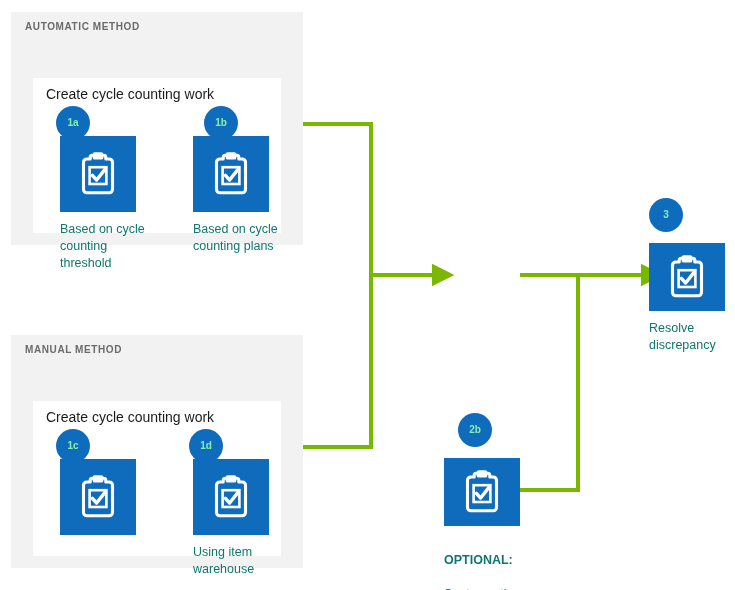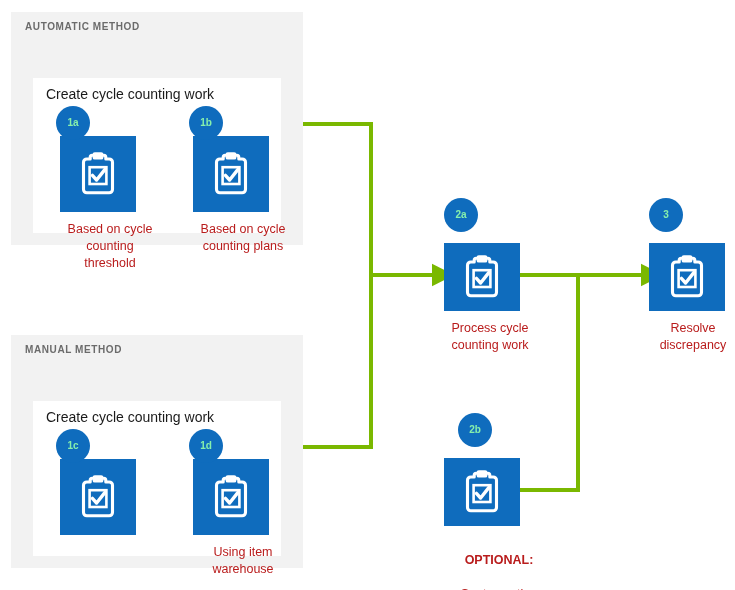--- a/index.html
+++ b/index.html
@@ -79,23 +79,22 @@
     display: flex;
     align-items: center;
     justify-content: center;
     z-index: 2;
   }
   .tile svg { display: block; }
   .caption {
     position: absolute;
     font-size: 12.5px;
     line-height: 1.35;
-    color: #b91c1c;
+    color: #0f766e;
     white-space: pre-line;
-    text-align: center;
   }
   .caption .optional-word {
     font-weight: bold;
   }
 
   
   #connectors {
     position: absolute;
     left: 0;
     top: 0;
@@ -142,21 +141,21 @@
               <rect x="14.6" y="1.2" width="10.8" height="7.4" rx="2.2" fill="#ffffff"></rect>
               <rect x="11.6" y="16.2" width="16.8" height="16.8" fill="none" stroke="#ffffff" stroke-width="2.6"></rect>
               <path d="M14.4 24.4l4.2 4.6 8.2-10.4" fill="none" stroke="#ffffff" stroke-width="3.4" stroke-linecap="round" stroke-linejoin="round"></path>
             </svg>
           </span>
         </div>
         <div class="caption" style="left:27px; top:143px; width:100px;">Based on cycle counting threshold</div>
       </div>
 
       <div class="node" style="left:133px; top:0px; width:130px; height:190px;">
-        <div class="badge" style="left:23px; top:28px;text-align:right;">1b</div>
+        <div class="badge" style="left:38px; top:28px;text-align:right;">1b</div>
         <div class="tile" style="left:27px; top:58px; width:76px; height:76px;">
           <span>
             <svg width="40" height="46" viewBox="0 0 40 46" aria-hidden="true">
               <path d="M14.2 4.2h11.6a2 2 0 0 1 2 2V8h3.4A3.3 3.3 0 0 1 34.5 11.3v27.2A3.3 3.3 0 0 1 31.2 41.8H8.8A3.3 3.3 0 0 1 5.5 38.5V11.3A3.3 3.3 0 0 1 8.8 8h3.4V6.2a2 2 0 0 1 2-2z" fill="none" stroke="#ffffff" stroke-width="3.1" stroke-linejoin="round"></path>
               <rect x="14.6" y="1.2" width="10.8" height="7.4" rx="2.2" fill="#ffffff"></rect>
               <rect x="11.6" y="16.2" width="16.8" height="16.8" fill="none" stroke="#ffffff" stroke-width="2.6"></rect>
               <path d="M14.4 24.4l4.2 4.6 8.2-10.4" fill="none" stroke="#ffffff" stroke-width="3.4" stroke-linecap="round" stroke-linejoin="round"></path>
             </svg>
           </span>
         </div>
@@ -194,34 +193,20 @@
               <rect x="11.6" y="16.2" width="16.8" height="16.8" fill="none" stroke="#ffffff" stroke-width="2.6"></rect>
               <path d="M14.4 24.4l4.2 4.6 8.2-10.4" fill="none" stroke="#ffffff" stroke-width="3.4" stroke-linecap="round" stroke-linejoin="round"></path>
             </svg>
           </span>
         </div>
         <div class="caption" style="left:27px; top:143px; width:100px;">Using item warehouse</div>
       </div>
     </div>
   </div>
 
-  <div class="node" style="left:440px; top:198px; width:120px; height:160px;">
-    <div class="badge" style="left:4px; top:0px;">2a</div>
-    <div class="tile" style="left:4px; top:45px; width:76px; height:68px;">
-      <span>
-        <svg width="40" height="46" viewBox="0 0 40 46" aria-hidden="true">
-          <path d="M14.2 4.2h11.6a2 2 0 0 1 2 2V8h3.4A3.3 3.3 0 0 1 34.5 11.3v27.2A3.3 3.3 0 0 1 31.2 41.8H8.8A3.3 3.3 0 0 1 5.5 38.5V11.3A3.3 3.3 0 0 1 8.8 8h3.4V6.2a2 2 0 0 1 2-2z" fill="none" stroke="#ffffff" stroke-width="3.1" stroke-linejoin="round"></path>
-          <rect x="14.6" y="1.2" width="10.8" height="7.4" rx="2.2" fill="#ffffff"></rect>
-          <rect x="11.6" y="16.2" width="16.8" height="16.8" fill="none" stroke="#ffffff" stroke-width="2.6"></rect>
-          <path d="M14.4 24.4l4.2 4.6 8.2-10.4" fill="none" stroke="#ffffff" stroke-width="3.4" stroke-linecap="round" stroke-linejoin="round"></path>
-        </svg>
-      </span>
-    </div>
-    <div class="caption" style="left:4px; top:122px; width:92px;">Process cycle counting work</div>
-  </div>
 
   <div class="node" style="left:440px; top:413px; width:120px; height:160px;">
     <div class="badge" style="left:18px; top:0px;">2b</div>
     <div class="tile" style="left:4px; top:45px; width:76px; height:68px;">
       <span>
         <svg width="40" height="46" viewBox="0 0 40 46" aria-hidden="true">
           <path d="M14.2 4.2h11.6a2 2 0 0 1 2 2V8h3.4A3.3 3.3 0 0 1 34.5 11.3v27.2A3.3 3.3 0 0 1 31.2 41.8H8.8A3.3 3.3 0 0 1 5.5 38.5V11.3A3.3 3.3 0 0 1 8.8 8h3.4V6.2a2 2 0 0 1 2-2z" fill="none" stroke="#ffffff" stroke-width="3.1" stroke-linejoin="round"></path>
           <rect x="14.6" y="1.2" width="10.8" height="7.4" rx="2.2" fill="#ffffff"></rect>
           <rect x="11.6" y="16.2" width="16.8" height="16.8" fill="none" stroke="#ffffff" stroke-width="2.6"></rect>
           <path d="M14.4 24.4l4.2 4.6 8.2-10.4" fill="none" stroke="#ffffff" stroke-width="3.4" stroke-linecap="round" stroke-linejoin="round"></path>

